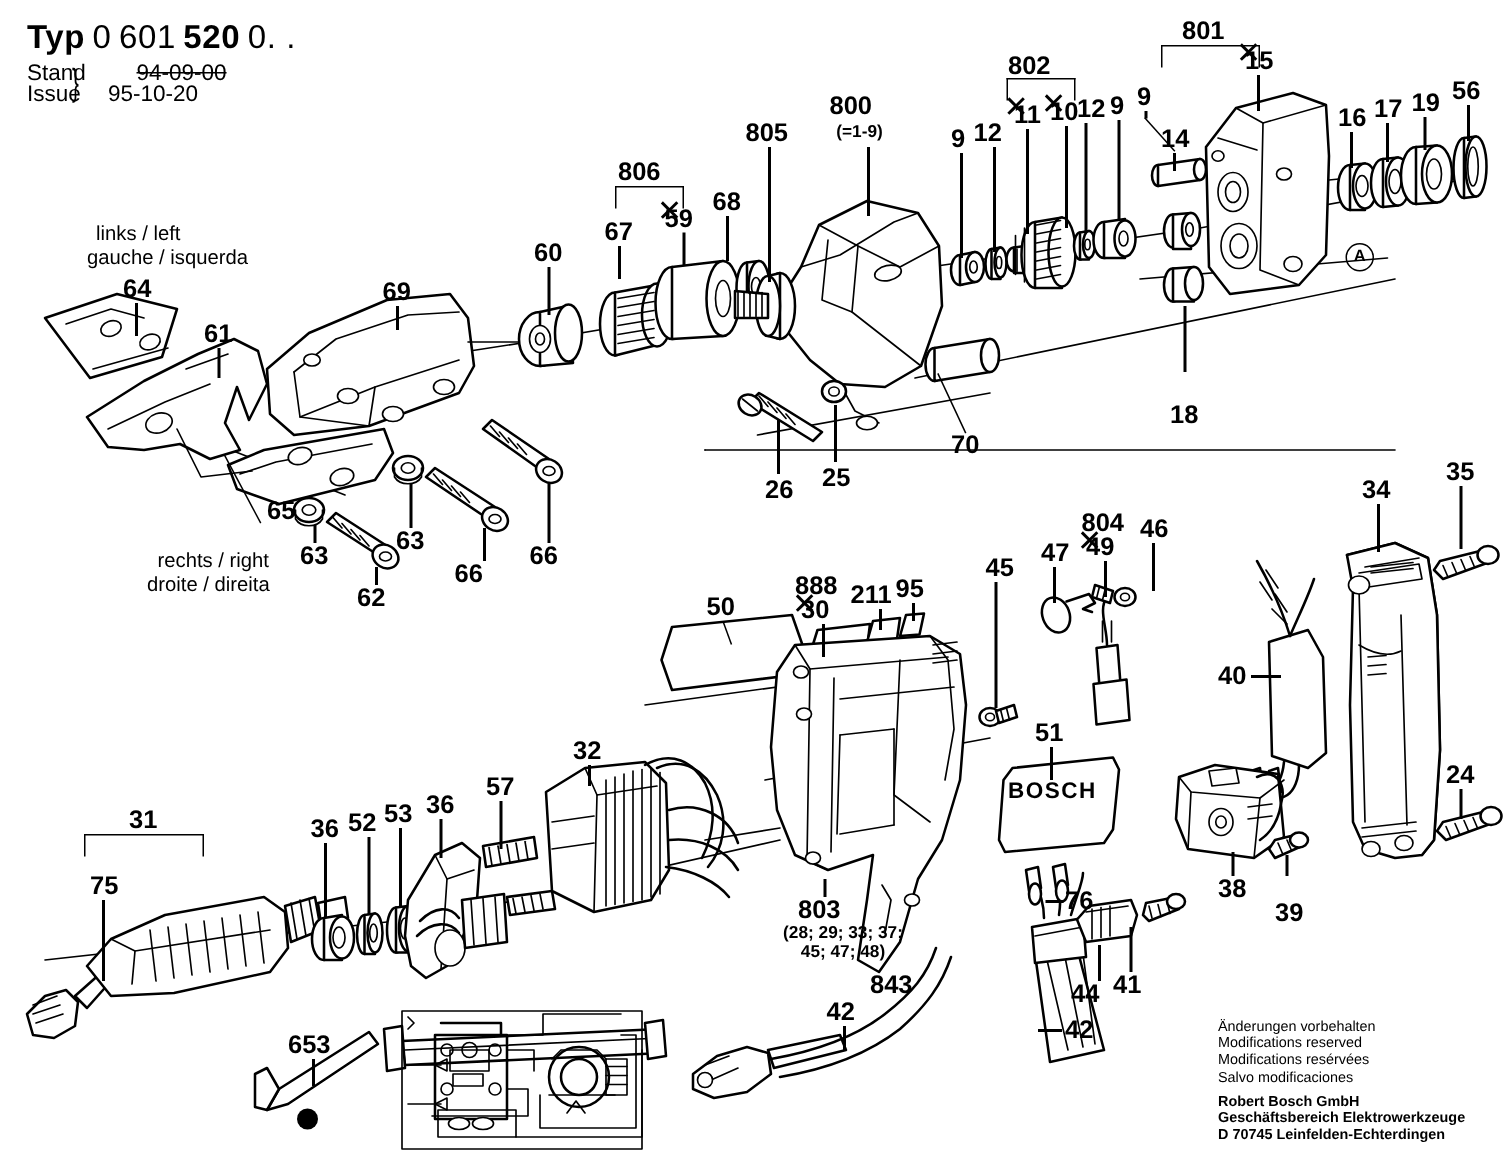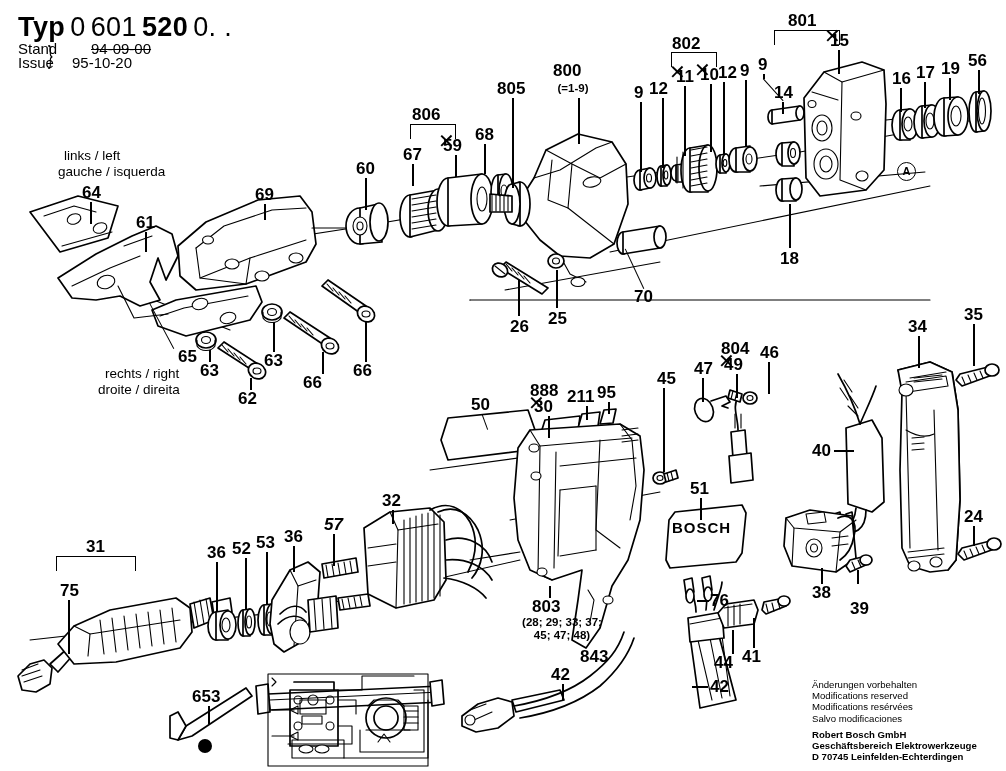--- a/index.html
+++ b/index.html
@@ -1,20 +1,20 @@
 <!DOCTYPE html>
 <html><head>
 <meta charset="utf-8">
 <style>
   html,body{margin:0;padding:0;background:#fff;}
   body{width:1006px;height:771px;font-family:"Liberation Sans",sans-serif;color:#000;}
   #sheet{position:relative;width:1006px;height:771px;overflow:hidden;background:#fff;}
 
   
-  .hdr-typ{position:absolute;left:18px;top:12px;font-size:27px;font-weight:700;letter-spacing:.4px;white-space:nowrap;}
+  .hdr-typ{position:absolute;left:18px;top:12px;font-size:22px;font-weight:700;letter-spacing:.4px;white-space:nowrap;}
   .hdr-typ .lite{font-weight:400;}
   .hdr-typ .sp{display:inline-block;width:5px;}
   .stand-blk{position:absolute;left:18px;top:42px;font-size:15px;line-height:14px;}
   .sb-row{display:flex;align-items:baseline;white-space:nowrap;}
   .sb-lbl{display:inline-block;width:42px;}
   .sb-brace{position:absolute;left:48px;top:42px;font-size:25px;line-height:26px;transform:scaleX(.55);transform-origin:left top;}
   .sb-val{display:inline-block;margin-left:12px;}
   .strike{text-decoration:line-through;text-decoration-thickness:1.4px;margin-left:31px;}
 
   
@@ -737,21 +737,21 @@
 
   <div class="num" style="left:916px;top:64px;">17</div>
   <div class="ln lnv" style="left:924px;top:82px;height:26px;"></div>
 
   <div class="num" style="left:941px;top:60px;">19</div>
   <div class="ln lnv" style="left:949px;top:78px;height:22px;"></div>
 
   <div class="num" style="left:968px;top:52px;">56</div>
   <div class="ln lnv" style="left:978px;top:70px;height:24px;"></div>
 
-  <div class="num" style="left:780px;top:250px;">18</div>
+  <div class="num" style="left:780px;top:268px;">18</div>
   <div class="ln lnv" style="left:789px;top:204px;height:44px;"></div>
 
   <div class="num" style="left:634px;top:288px;">70</div>
   <div class="lnd" style="left:644px;top:288px;width:44px;transform:rotate(-115deg);"></div>
 
   <div class="num" style="left:510px;top:318px;">26</div>
   <div class="ln lnv" style="left:518px;top:280px;height:36px;"></div>
 
   <div class="num" style="left:548px;top:310px;">25</div>
   <div class="ln lnv" style="left:556px;top:270px;height:38px;"></div>
@@ -774,21 +774,21 @@
 
   <div class="num" style="left:82px;top:184px;">64</div>
   <div class="ln lnv" style="left:90px;top:202px;height:22px;"></div>
 
   <div class="num" style="left:136px;top:214px;">61</div>
   <div class="ln lnv" style="left:145px;top:232px;height:20px;"></div>
 
   <div class="num" style="left:255px;top:186px;">69</div>
   <div class="ln lnv" style="left:264px;top:204px;height:16px;"></div>
 
-  <div class="num" style="left:166px;top:348px;margin-left:12px;">65</div>
+  <div class="num" style="left:166px;top:332px;margin-left:12px;">65</div>
   <div class="lnd" style="left:174px;top:348px;width:52px;transform:rotate(-118deg);"></div>
 
   <div class="num" style="left:200px;top:362px;">63</div>
   <div class="ln lnv" style="left:209px;top:350px;height:12px;"></div>
 
   <div class="num" style="left:264px;top:352px;">63</div>
   <div class="ln lnv" style="left:273px;top:322px;height:30px;"></div>
 
   <div class="num" style="left:238px;top:390px;">62</div>
   <div class="ln lnv" style="left:250px;top:378px;height:12px;"></div>
@@ -861,21 +861,21 @@
 
   <div class="num" style="left:232px;top:540px;">52</div>
   <div class="ln lnv" style="left:245px;top:558px;height:52px;"></div>
 
   <div class="num" style="left:256px;top:534px;">53</div>
   <div class="ln lnv" style="left:266px;top:552px;height:52px;"></div>
 
   <div class="num" style="left:284px;top:528px;">36</div>
   <div class="ln lnv" style="left:293px;top:546px;height:26px;"></div>
 
-  <div class="num" style="left:324px;top:516px;font-style:italic;">57</div>
+  <div class="num" style="left:324px;top:516px;">57</div>
   <div class="ln lnv" style="left:333px;top:534px;height:32px;"></div>
 
   <div class="num" style="left:382px;top:492px;">32</div>
   <div class="ln lnv" style="left:392px;top:510px;height:14px;"></div>
 
   <div class="num" style="left:532px;top:598px;">803</div>
   <div class="sub" style="left:492px;top:616px;width:140px;">(28; 29; 33; 37;</div>
   <div class="sub" style="left:492px;top:629px;width:140px;">45; 47; 48)</div>
   <div class="ln lnv" style="left:549px;top:586px;height:12px;"></div>
 

